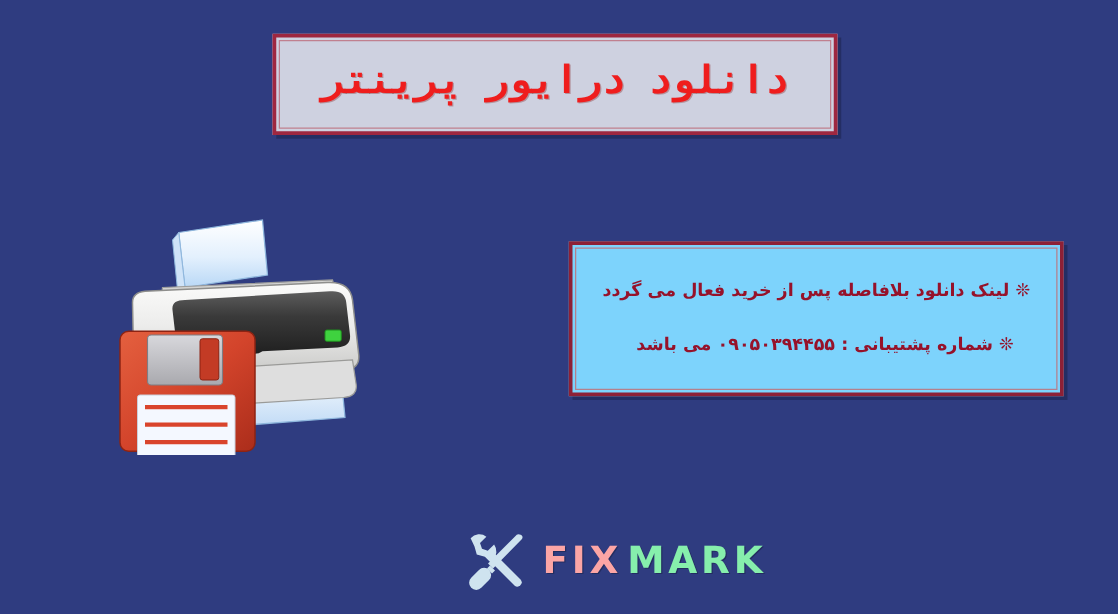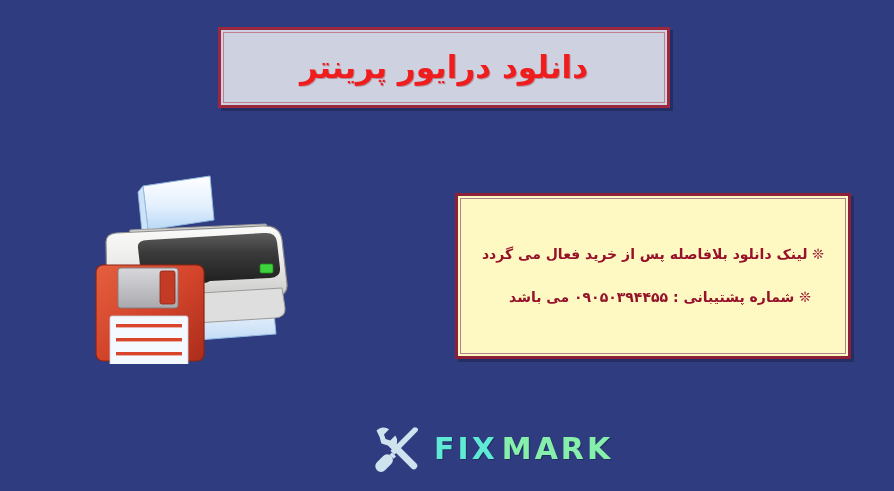--- a/index.html
+++ b/index.html
@@ -29,20 +29,21 @@
     top: 27px;
     width: 452px;
     height: 81px;
     background: #ced1e0;
     border: 3px solid #9e2740;
     box-sizing: border-box;
     box-shadow: 3px 3px 0 rgba(0,0,0,0.22);
     display: flex;
     align-items: center;
     justify-content: center;
+    font-family: Liberation Mono, monospace;
   }
   .title-card .inner-line {
     position: absolute;
     left: 2px; top: 2px; right: 2px; bottom: 2px;
     border: 1px solid #c0808f;
     pointer-events: none;
   }
   .title-text {
     position: relative;
     color: #ef1d1d;
@@ -55,22 +56,22 @@
     text-shadow: 1px 1px 0 rgba(120,0,0,0.30);
     line-height: 1.1;
   }
 
   
   .info-card {
     position: absolute;
     left: 455px;
     top: 193px;
     width: 396px;
-    height: 166px;
-    background: #fef9c3;
+    height: 124px;
+    background: #7dd3fc;
     border: 3px solid #8d2036;
     box-sizing: border-box;
     box-shadow: 3px 3px 0 rgba(0,0,0,0.22);
     display: flex;
     flex-direction: column;
     align-items: center;
     justify-content: center;
     gap: 26px;
     direction: rtl;
   }
@@ -127,21 +128,21 @@
     display: flex;
     flex-direction: row;
     align-items: baseline;
     font-size: 30px;
     font-weight: bold;
     letter-spacing: 3px;
     direction: ltr;
     line-height: 1;
   }
   .brand-fix {
-    color: #5eead4;
+    color: #fca5a5;
     text-shadow: 1px 1px 0 rgba(0,0,0,0.25);
   }
   .brand-mark-word {
     color: #86efac;
     text-shadow: 1px 1px 0 rgba(0,0,0,0.25);
     margin-left: 4px;
   }
 </style>
 </head>
 <body>

